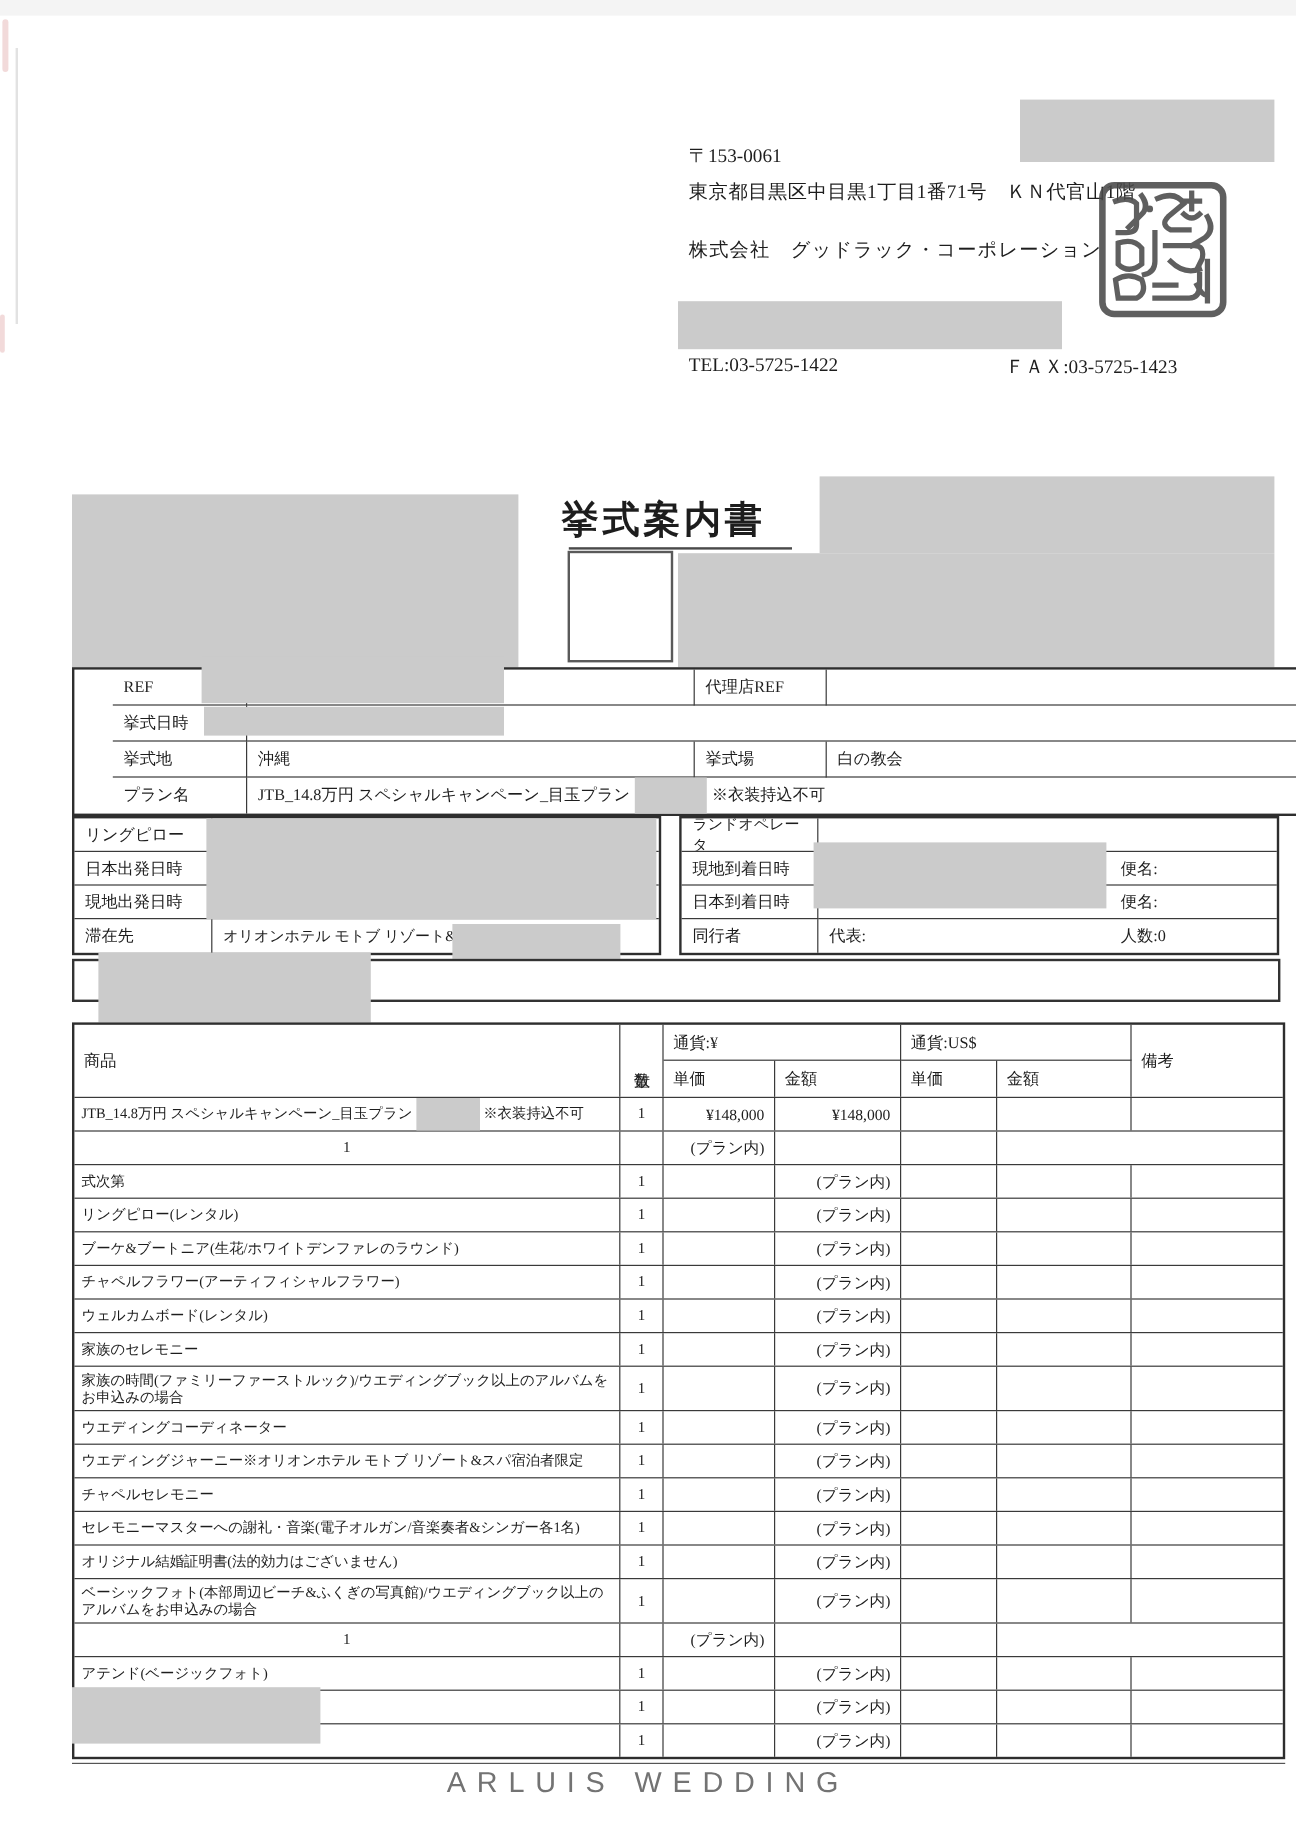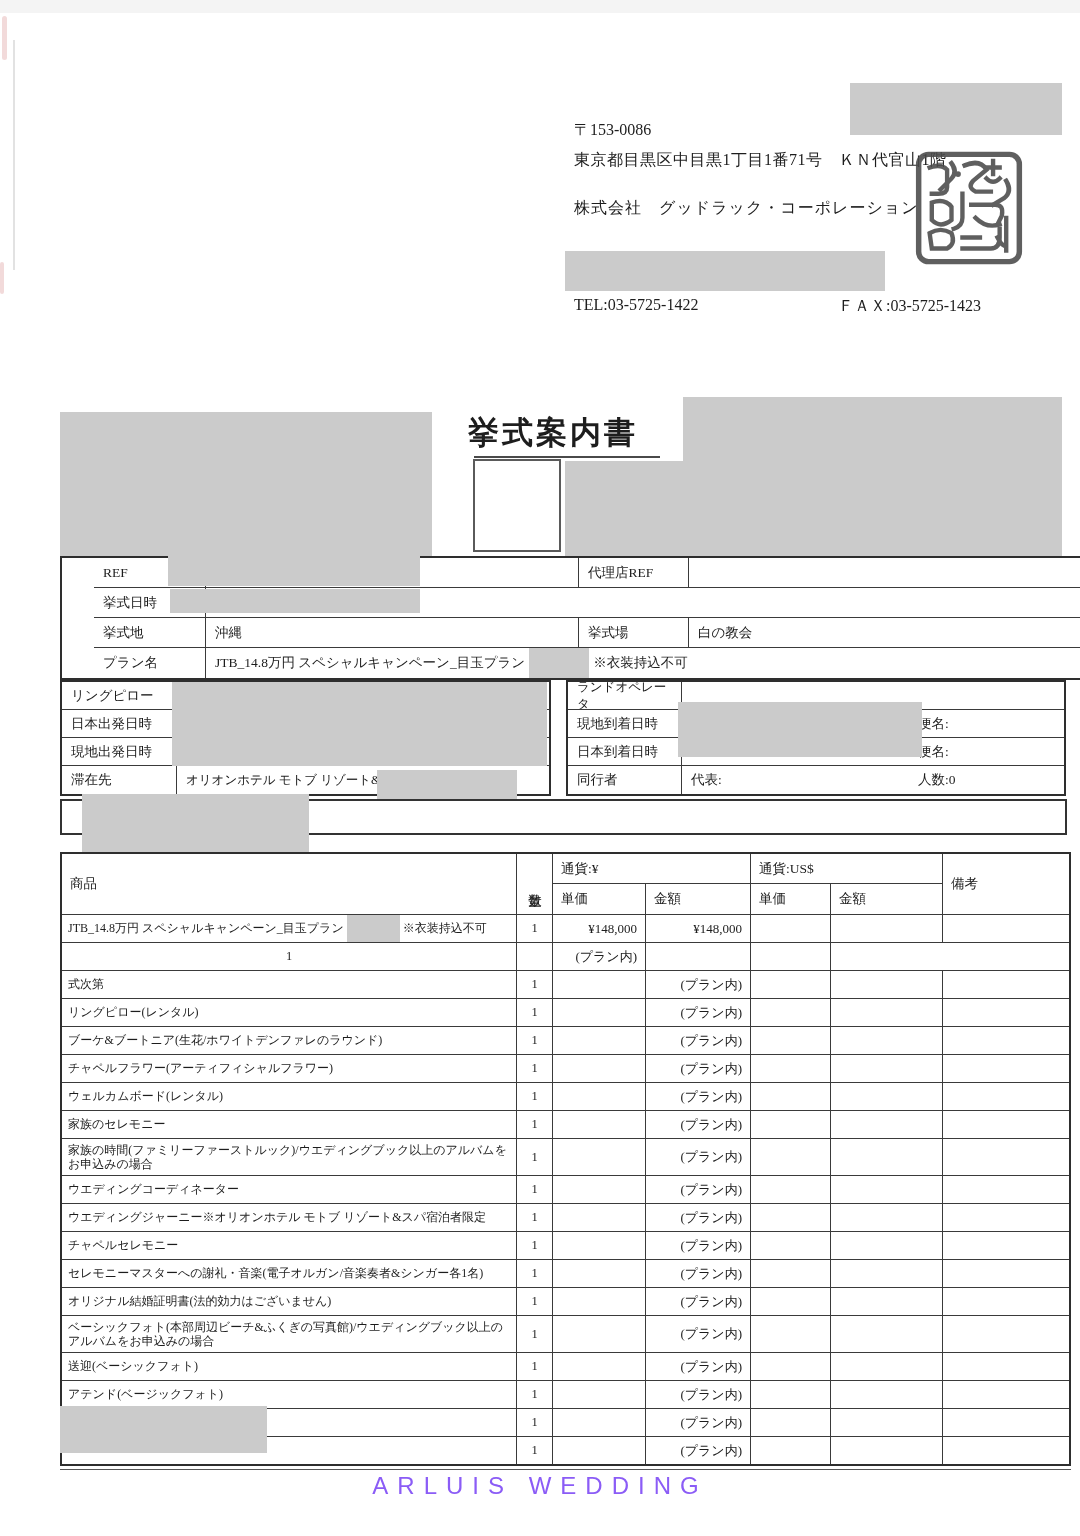--- a/index.html
+++ b/index.html
@@ -35,21 +35,21 @@
         display:flex;align-items:center;padding:0 9px;font-size:13.5px;
         overflow:hidden;position:relative;background:transparent;}
   .cell.noR{border-right:none;}
   .cell.noB{border-bottom:none;}
 
   
   .table1{left:60px;top:556px;width:1003px;grid-template-columns:112px 373px 110px 1fr;grid-auto-rows:30px;padding-left:32px;}
   
   .table2l{left:60px;top:680px;width:487px;grid-template-columns:115px 1fr;grid-auto-rows:28px;}
   .table2r{left:566px;top:680px;width:496px;grid-template-columns:114px 1fr;grid-auto-rows:28px;}
-  .flight{position:absolute;left:236px;top:50%;transform:translateY(-50%);}
+  .flight{position:absolute;left:252px;top:50%;transform:translateY(-50%);}
 
   
   .thinbar{left:60px;top:799px;width:1003px;height:32px;border:2px solid #333;background:#fff;}
 
   
   .items{left:60px;top:852px;width:1007px;border:2px solid #2e2e2e;background:#fff;}
   .items:after{content:"";position:absolute;left:-2px;right:-2px;bottom:-6px;height:1px;background:#555;}
   .ithead{display:grid;grid-template-columns:455px 36px 93px 105px 80px 112px 1fr;grid-template-rows:30px 30px;border-bottom:1px solid #3a3a3a;}
   .hc{border-right:1px solid #3a3a3a;display:flex;align-items:center;padding:0 8px;font-size:13.5px;overflow:hidden;}
   .hc.noR{border-right:none;}
@@ -63,38 +63,38 @@
   .ic.name{padding:0 6px;font-size:12px;line-height:1.18;}
   .ic.qty{justify-content:center;font-size:12.5px;}
   .ic.money{justify-content:flex-end;padding-right:8px;font-size:13px;}
   .inline-redact{display:inline-block;width:53px;height:34px;background:#cbcbcb;
                  vertical-align:middle;margin:-12px 3px;}
   .plan-redact{display:inline-block;width:60px;height:38px;background:#cbcbcb;
                vertical-align:middle;margin:-14px 4px;}
 
   
   .brand{left:0;top:1472px;width:1080px;text-align:center;font-size:24px;
-         letter-spacing:9px;color:#8b5cf6;font-family:"Liberation Sans","DejaVu Sans",sans-serif;
+         letter-spacing:9px;color:#737373;font-family:"Liberation Sans","DejaVu Sans",sans-serif;
          font-weight:400;white-space:nowrap;}
 
   .stamp{left:914px;top:150px;width:110px;height:116px;opacity:.88;}
 </style>
 </head>
 <body>
 
 <div class="page">
 
   <div class="scan-top"></div>
   <div class="scan-edge"></div>
   <div class="pink" style="left:2px;top:16px;width:5px;height:44px;"></div>
   <div class="pink" style="left:0;top:262px;width:4px;height:32px;"></div>
   <div class="pink" style="left:1073px;top:628px;width:5px;height:28px;"></div>
 
   <div class="redact" style="left:850px;top:83px;width:212px;height:52px;"></div>
-  <div class="txt postal">〒153-0086</div>
+  <div class="txt postal">〒153-0061</div>
   <div class="txt address">東京都目黒区中目黒1丁目1番71号　ＫＮ代官山1階</div>
   <div class="txt company">株式会社　グッドラック・コーポレーション</div>
   <div class="redact" style="left:565px;top:251px;width:320px;height:40px;"></div>
   <div class="txt tel">TEL:03-5725-1422</div>
   <div class="txt fax">ＦＡＸ:03-5725-1423</div>
 
   <svg class="abs stamp" viewBox="0 0 100 106">
     <g fill="none" stroke="#4a4a4a" stroke-width="4" stroke-linecap="square">
       <rect x="4" y="4" width="92" height="98" rx="9" stroke-width="5"></rect>
       <path d="M14 16 q10 -4 16 2 v16 q0 6 -8 6 h-6"></path>
@@ -327,21 +327,20 @@
         <div class="irow tall">
           <div class="ic name">ベーシックフォト(本部周辺ビーチ&amp;ふくぎの写真館)/ウエディングブック以上のアルバムをお申込みの場合</div>
           <div class="ic qty">1</div>
           <div class="ic money"></div>
           <div class="ic money">(プラン内)</div>
           <div class="ic"></div>
           <div class="ic"></div>
           <div class="ic"></div>
         </div>
         <div class="irow">
-          <div class="ic name">送迎(ベーシックフォト)</div>
           <div class="ic qty">1</div>
           <div class="ic money"></div>
           <div class="ic money">(プラン内)</div>
           <div class="ic"></div>
           <div class="ic"></div>
           <div class="ic"></div>
         </div>
         <div class="irow">
           <div class="ic name">アテンド(ベージックフォト)</div>
           <div class="ic qty">1</div>

